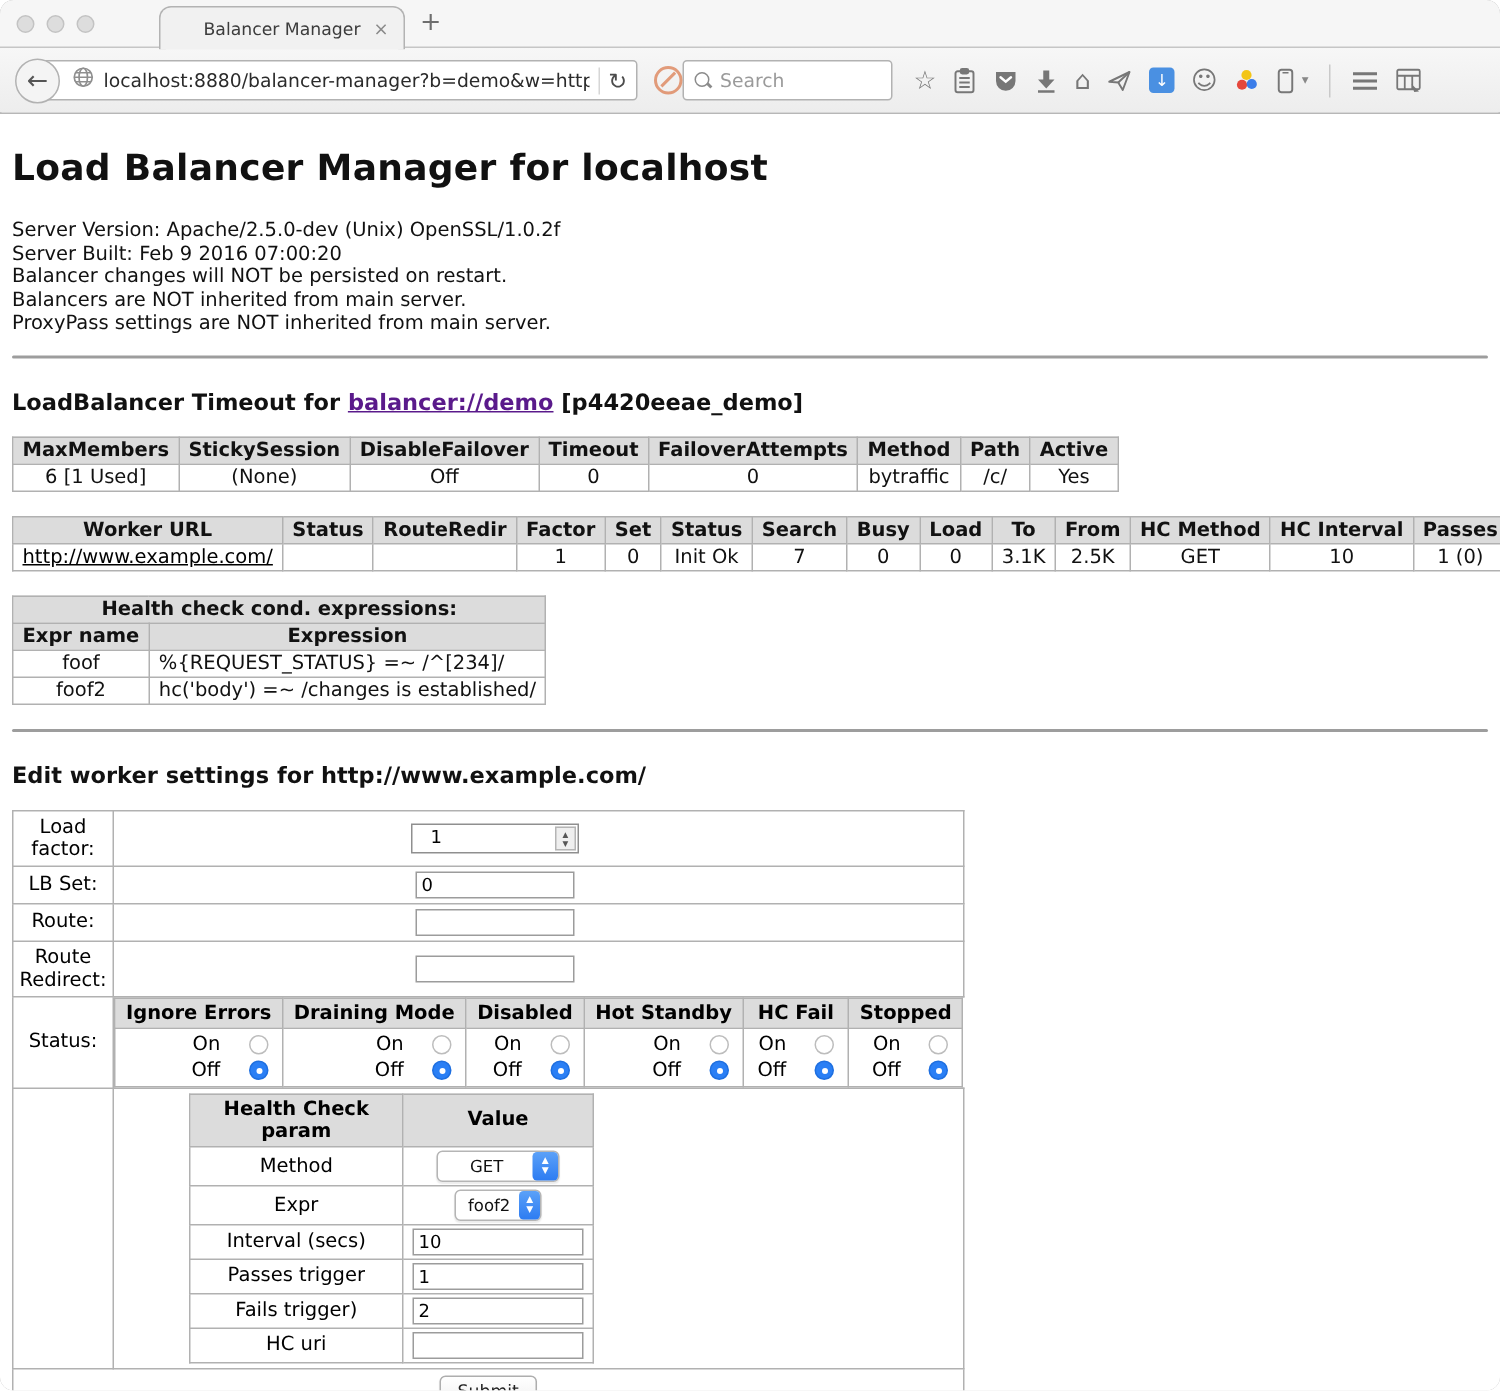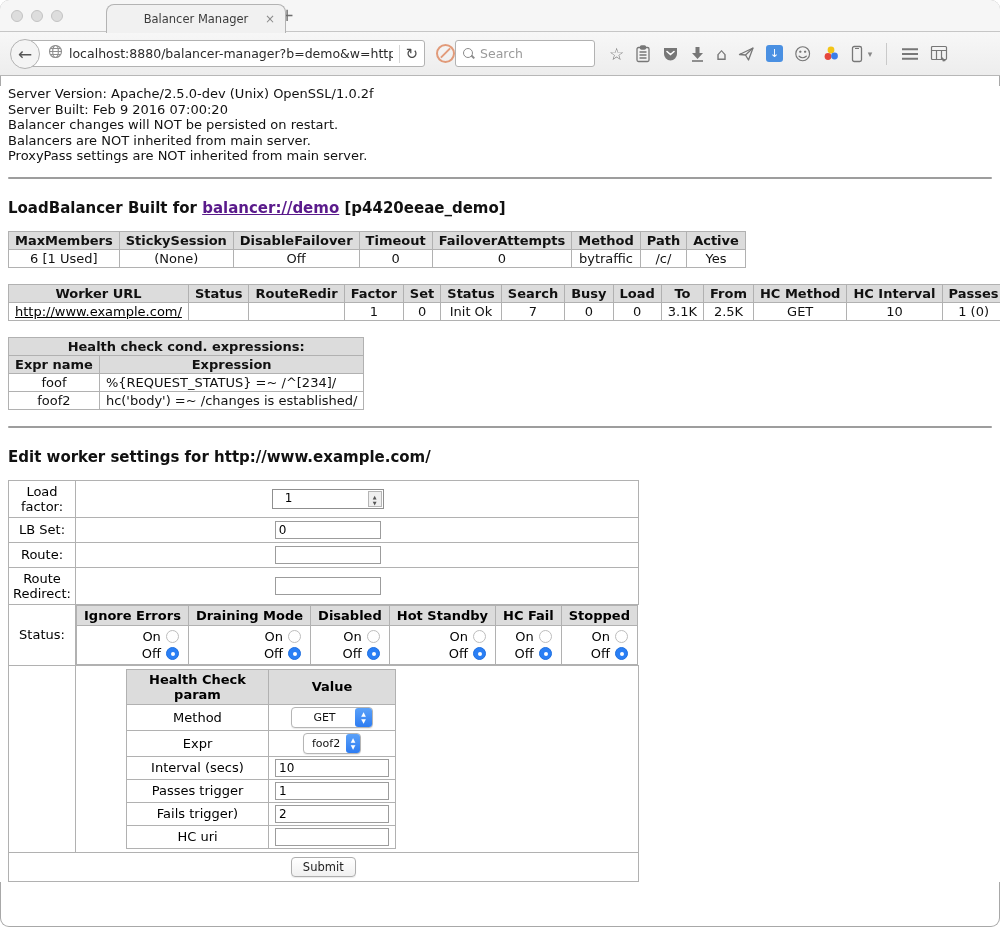--- a/index.html
+++ b/index.html
@@ -4,21 +4,21 @@
 <style>
   * { box-sizing: border-box; margin: 0; padding: 0; }
   html,body { width:1000px; height:927px; background:#fff; font-family:"DejaVu Sans", sans-serif; }
   .window { width:1000px; height:927px; border-radius:9px; overflow:hidden; position:relative;
             background:#fff; box-shadow: inset 0 0 0 1px #a8a8a8; }
 
   
   .tabbar { height:32px; background:#f6f6f6; position:relative; border-bottom:1px solid #c6c6c6; }
   .traffic { position:absolute; top:10px; left:11px; display:flex; gap:8px; }
   .light { width:12px; height:12px; border-radius:50%; background:#dddddd; border:1px solid #c3c3c3; }
-  .tab { position:absolute; left:106px; top:4px; width:180px; height:29px; background:#f1f1f1;
+  .tab { position:absolute; left:106px; top:4px; width:164px; height:29px; background:#f1f1f1;
          border:1px solid #b3b3b3; border-bottom:none; border-radius:8px 8px 0 0; z-index:3;
          display:flex; align-items:center; justify-content:center; }
   .tab-title { font-size:11.5px; color:#3c3c3c; }
   .tab-close { position:absolute; right:10px; top:7px; font-size:12px; color:#8a8a8a; line-height:14px; }
   .newtab-btn { position:absolute; left:280px; top:5px; font-size:17px; color:#6e6e6e; }
 
   
   .navbar { height:44px; background:linear-gradient(#f7f7f7,#ededed); border-bottom:1px solid #b7b7b7;
             display:flex; align-items:center; padding:0 10px; position:relative; }
   .back-btn { width:30px; height:30px; border-radius:50%; border:1px solid #b2b2b2; background:#f4f4f4;
@@ -76,21 +76,21 @@
               border:1px solid #8f8f8f; background:#fff; vertical-align:middle; }
   .num-wrap input { border:none; width:92px; height:17px; font:12px "DejaVu Sans",sans-serif;
                     padding:0 3px; outline:none; }
   .num-spin { position:absolute; right:1px; top:1px; width:14px; height:16px; background:#efefef;
               border:1px solid #b5b5b5; color:#555; font-size:5px; line-height:6px; text-align:center;
               padding-top:2px; }
 
   table.status-table { border-collapse:collapse; font-size:13px; margin:0; }
   table.status-table th, table.status-table td { border:1px solid #b1b1b1; padding:2px 7px; text-align:center; }
   table.status-table th { background:#dcdcdc; white-space:nowrap; }
-  .radio-line { display:flex; align-items:center; justify-content:flex-end; gap:5px; padding:1px 2px; }
+  .radio-line { display:flex; align-items:center; justify-content:flex-end; gap:19px; padding:1px 2px; }
   .radio { width:13px; height:13px; border-radius:50%; background:#fff; border:1px solid #bdbdbd;
            display:inline-block; position:relative; flex:0 0 auto; }
   .radio.checked { background:#2a7ff5; border-color:#1e6fe0; }
   .radio.checked::after { content:""; position:absolute; left:4px; top:4px; width:4px; height:4px;
                           border-radius:50%; background:#fff; }
 
   table.hc-table { border-collapse:collapse; font-size:13px; margin:0 0 0 46px; }
   table.hc-table th, table.hc-table td { border:1px solid #b1b1b1; padding:2px 6px; }
   table.hc-table th { background:#dcdcdc; text-align:center; }
   td.hc-lbl { width:140px; text-align:center; }
@@ -210,33 +210,34 @@
               <path d="M1.5 5.5h15M6.5 5.5v9M11.5 5.5v9"></path>
             </g>
             <path d="M11 11l5 5-3.2.4z" fill="#777"></path>
           </svg>
       </span>
     </div>
   </div>
 
   <div class="content">
 
+    <h1 class="page-title">Load Balancer Manager for localhost</h1>
 
     <div class="server-info">
       <div>Server Version: Apache/2.5.0-dev (Unix) OpenSSL/1.0.2f</div>
       <div>Server Built: Feb 9 2016 07:00:20</div>
       <div>Balancer changes will NOT be persisted on restart.</div>
       <div>Balancers are NOT inherited from main server.</div>
       <div>ProxyPass settings are NOT inherited from main server.</div>
     </div>
 
     <hr class="rule">
 
     <h3 class="section-heading">
-      <span>LoadBalancer Built for </span><a href="#">balancer://demo</a><span> [p4420eeae_demo]</span>
+      <span>LoadBalancer Timeout for </span><a href="#">balancer://demo</a><span> [p4420eeae_demo]</span>
     </h3>
 
     <table class="apache">
       <tbody>
           <tr>
         <th>MaxMembers</th>
         <th>StickySession</th>
         <th>DisableFailover</th>
         <th>Timeout</th>
         <th>FailoverAttempts</th>

